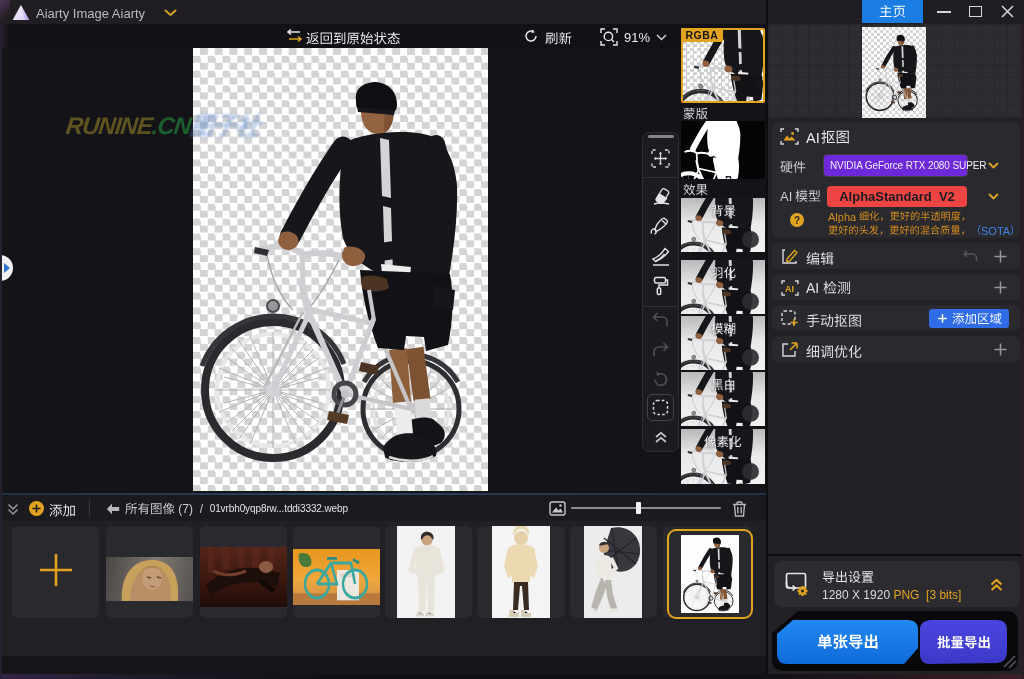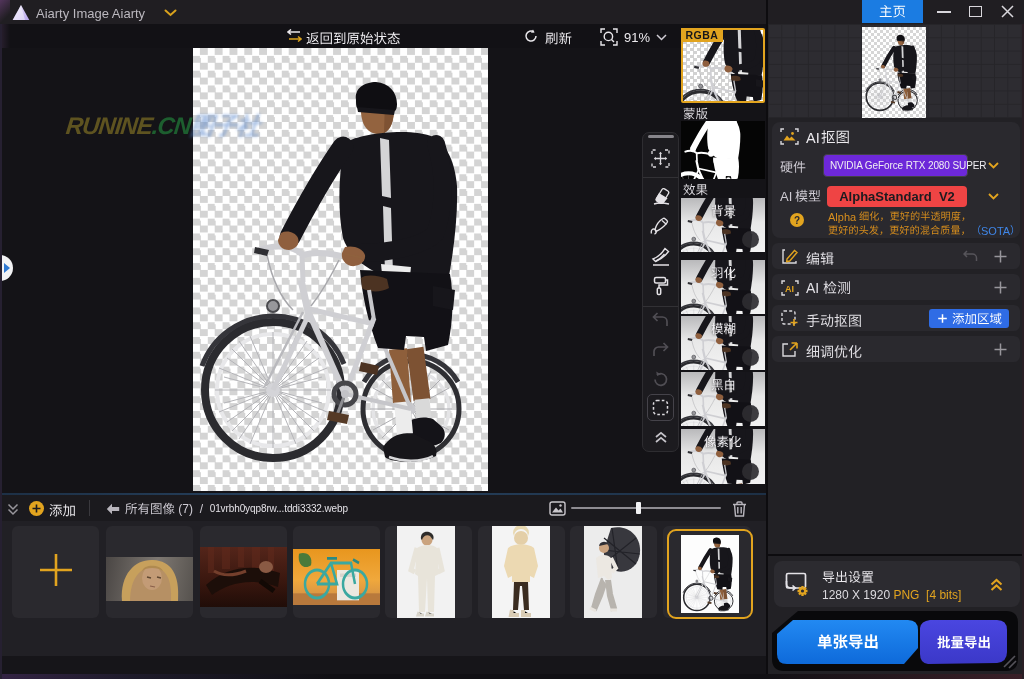--- a/index.html
+++ b/index.html
@@ -579,21 +579,21 @@
 <div class="abs" style="left:822px;top:568px;width:80px;height:15px;display:flex">
     <svg style="vertical-align:middle;" width="52.0" height="18.2" viewBox="0 0 52.0 18.2">
       <g fill="#eceaee" transform="translate(0 13.78) scale(0.013 -0.013)">
         <path transform="translate(0 0)" d="M211 182C274 130 345 53 374 1L430 51C399 100 331 170 270 221H648V11C648 -4 642 -9 622 -10C603 -10 531 -11 457 -9C468 -28 480 -56 484 -76C580 -76 641 -76 677 -65C713 -55 725 -35 725 9V221H944V291H725V369H648V291H62V221H256ZM135 770V508C135 414 185 394 350 394C387 394 709 394 749 394C875 394 908 418 921 521C898 524 868 533 848 544C840 470 826 456 744 456C674 456 397 456 344 456C233 456 213 467 213 509V562H826V800H135ZM213 734H752V629H213Z"></path>
         <path transform="translate(1000 0)" d="M104 341V-21H814V-78H895V341H814V54H539V404H855V750H774V477H539V839H457V477H228V749H150V404H457V54H187V341Z"></path>
         <path transform="translate(2000 0)" d="M122 776C175 729 242 662 273 619L324 672C292 713 225 778 171 822ZM43 526V454H184V95C184 49 153 16 134 4C148 -11 168 -42 175 -60C190 -40 217 -20 395 112C386 127 374 155 368 175L257 94V526ZM491 804V693C491 619 469 536 337 476C351 464 377 435 386 420C530 489 562 597 562 691V734H739V573C739 497 753 469 823 469C834 469 883 469 898 469C918 469 939 470 951 474C948 491 946 520 944 539C932 536 911 534 897 534C884 534 839 534 828 534C812 534 810 543 810 572V804ZM805 328C769 248 715 182 649 129C582 184 529 251 493 328ZM384 398V328H436L422 323C462 231 519 151 590 86C515 38 429 5 341 -15C355 -31 371 -61 377 -80C474 -54 566 -16 647 39C723 -17 814 -58 917 -83C926 -62 947 -32 963 -16C867 4 781 39 708 86C793 160 861 256 901 381L855 401L842 398Z"></path>
         <path transform="translate(3000 0)" d="M651 748H820V658H651ZM417 748H582V658H417ZM189 748H348V658H189ZM190 427V6H57V-50H945V6H808V427H495L509 486H922V545H520L531 603H895V802H117V603H454L446 545H68V486H436L424 427ZM262 6V68H734V6ZM262 275H734V217H262ZM262 320V376H734V320ZM262 172H734V113H262Z"></path>
       </g>
     </svg>
   </div>
-<div class="abs" style="left:822px;top:588px;font-size:12px;color:#dddbe0;font-weight:400;white-space:nowrap;letter-spacing:0px">1280 X 1920&nbsp;<span style="color:#e2a41f">PNG</span>&nbsp;&nbsp;<span style="color:#e2a41f">[4 bits]</span></div>
+<div class="abs" style="left:822px;top:588px;font-size:12px;color:#dddbe0;font-weight:400;white-space:nowrap;letter-spacing:0px">1280 X 1920&nbsp;<span style="color:#e2a41f">PNG</span>&nbsp;&nbsp;<span style="color:#e2a41f">[3 bits]</span></div>
 <svg class="abs" style="left:990px;top:578px" width="13" height="14" viewBox="0 0 13 14">
 <g stroke="#e2a41f" stroke-width="2.1" fill="none">
 <path d="M1.5,6.5 L6.5,2 L11.5,6.5"></path>
       <path d="M1.5,12 L6.5,7.5 L11.5,12"></path>
     </g>
   </svg>
 <svg class="abs" style="left:772px;top:611px" width="246" height="60" viewBox="0 0 246 60">
 <path d="M26,0 H234 Q246,0 246,12 V48 Q246,60 234,60 H12 Q0,60 0,48 V22 Z" fill="#09090b"></path>
 <path d="M232,56 L243,45 M237,57 L244,50" stroke="#55535a" stroke-width="1.6"></path>
   </svg>

